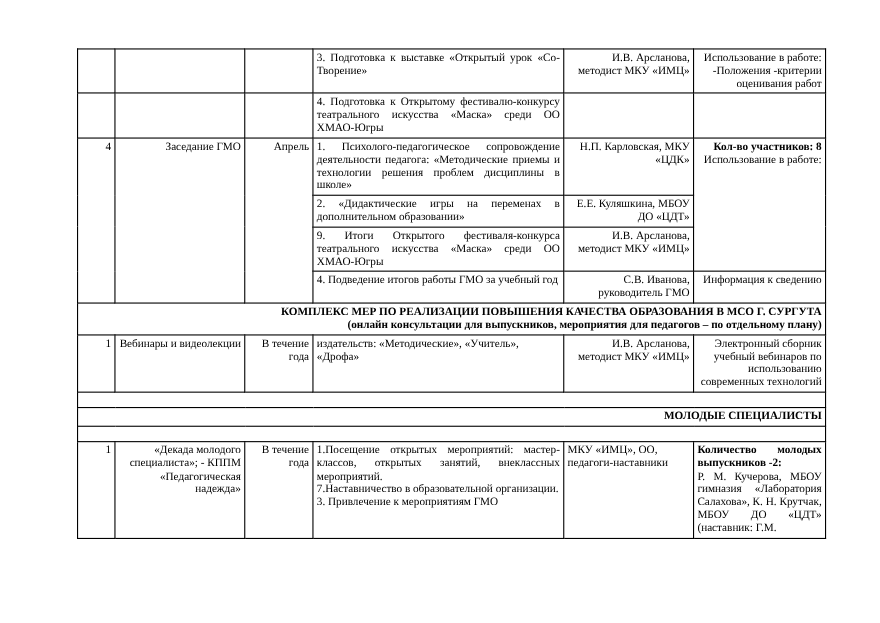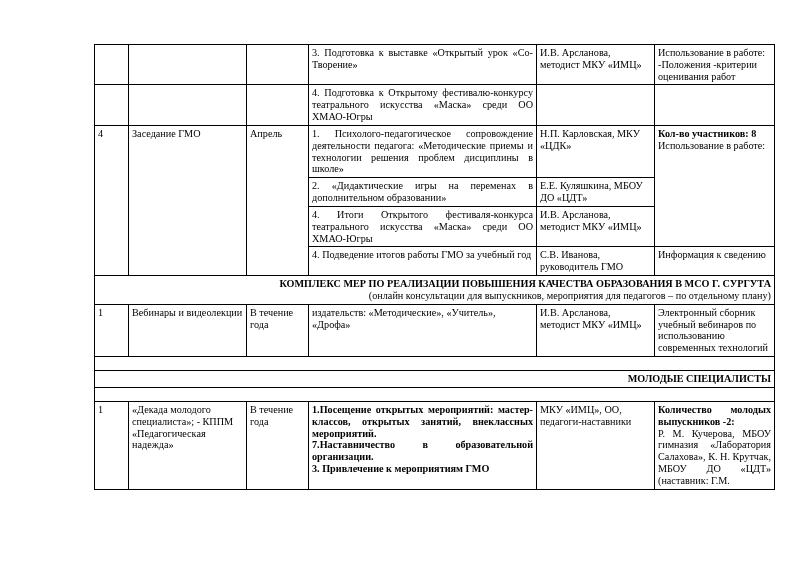--- a/index.html
+++ b/index.html
@@ -11,21 +11,21 @@
     width: 800px;
     height: 566px;
     font-family: "Liberation Serif", "DejaVu Serif", serif;
     color: #000000;
   }
   .page {
     position: relative;
     width: 800px;
     height: 566px;
     box-sizing: border-box;
-    padding: 44px 58px 0 94px;
+    padding: 44px 58px 0 70px;
   }
   table.doc {
     width: 680px;
     border-collapse: collapse;
     table-layout: fixed;
     font-size: 10.2px;
     line-height: 1.16;
   }
   table.doc td {
     border: 1px solid #000000;
@@ -33,38 +33,38 @@
     padding: 2px 3px 2px 3px;
   }
   .c-num   { width: 34px;  text-align: center; }
   .c-name  { width: 118px; text-align: center; }
   .c-date  { width: 62px;  text-align: center; }
   .c-body  { width: 228px; text-align: justify; }
   .c-who   { width: 118px; text-align: center; }
   .c-res   { width: 120px; text-align: center; }
 
   .just { text-align: justify; }
-  .ctr  { text-align: left; margin-top: 18px; }
+  .ctr  { text-align: right; margin-top: 18px; }
   .left { text-align: left; }
   .bold { font-weight: bold; }
 
   .banner {
     text-align: right;
     font-weight: bold;
     padding-top: 3px;
     padding-bottom: 3px;
   }
   .banner .sub {
-    font-weight: normal;
+    font-weight: bold;
   }
   .spacer-row td {
     height: 9px;
     padding: 0;
   }
-  .item { margin: 0; font-weight: bold; }
+  .item { margin: 0; }
 </style>
 </head>
 <body>
 
 <div class="page">
   <table class="doc">
     <colgroup>
       <col class="c-num">
         <col class="c-name">
         <col class="c-date">
@@ -103,21 +103,21 @@
           <div>Использование в работе:</div>
         </td>
       </tr>
 
       <tr>
         <td class="just">2. «Дидактические игры на переменах в дополнительном образовании»</td>
         <td class="ctr">Е.Е. Куляшкина, МБОУ ДО «ЦДТ»</td>
       </tr>
 
       <tr>
-        <td class="just">4. Итоги Открытого фестиваля-конкурса театрального искусства «Маска» среди ОО ХМАО-Югры</td>
+        <td class="just">9. Итоги Открытого фестиваля-конкурса театрального искусства «Маска» среди ОО ХМАО-Югры</td>
         <td class="ctr">И.В. Арсланова, методист МКУ «ИМЦ»</td>
       </tr>
 
       <tr>
         <td class="just">4. Подведение итогов работы ГМО за учебный год</td>
         <td class="ctr">С.В. Иванова, руководитель ГМО</td>
         <td class="ctr">Информация к сведению</td>
       </tr>
 
       <tr>

